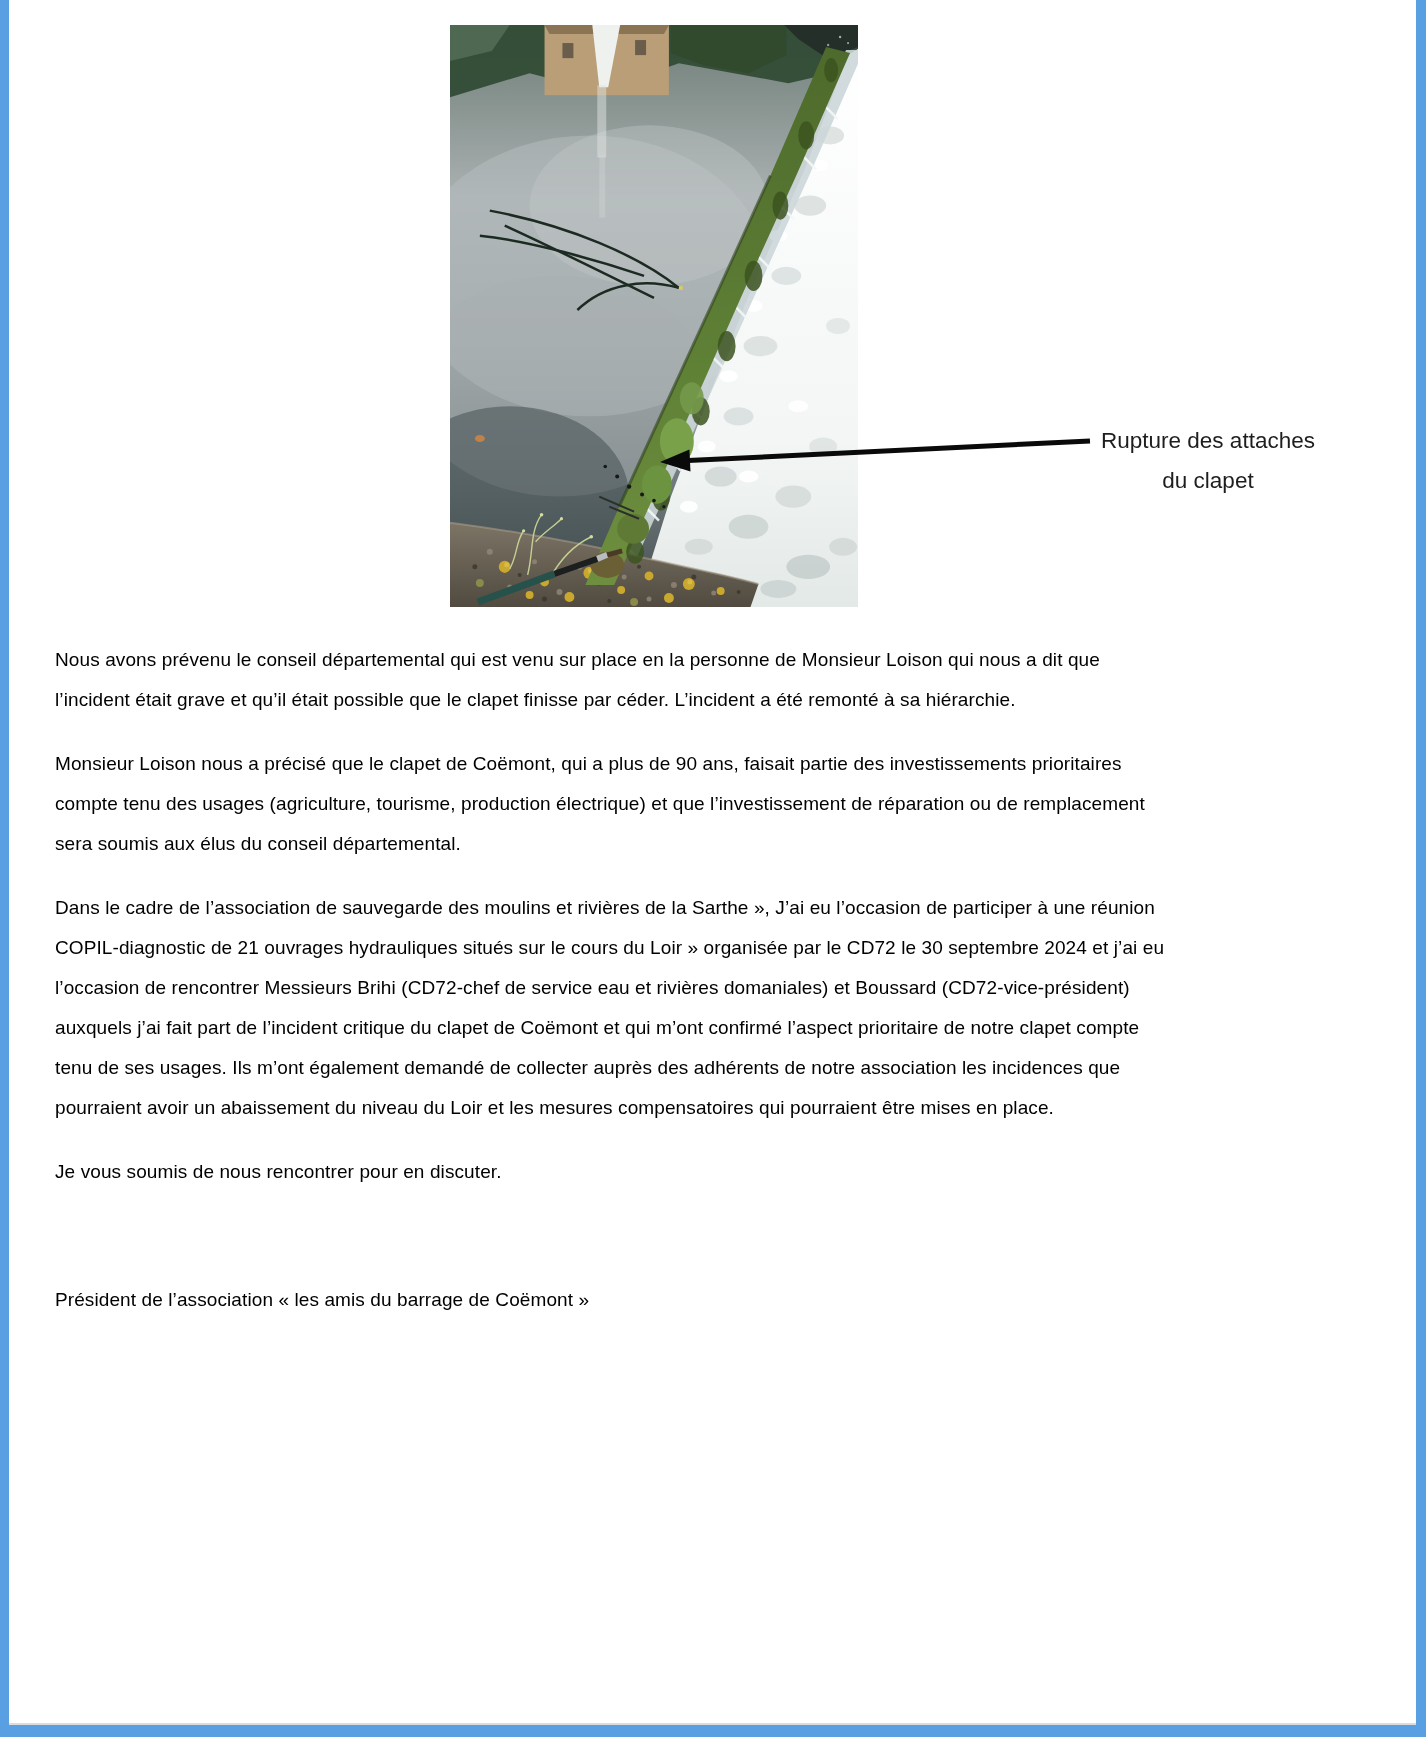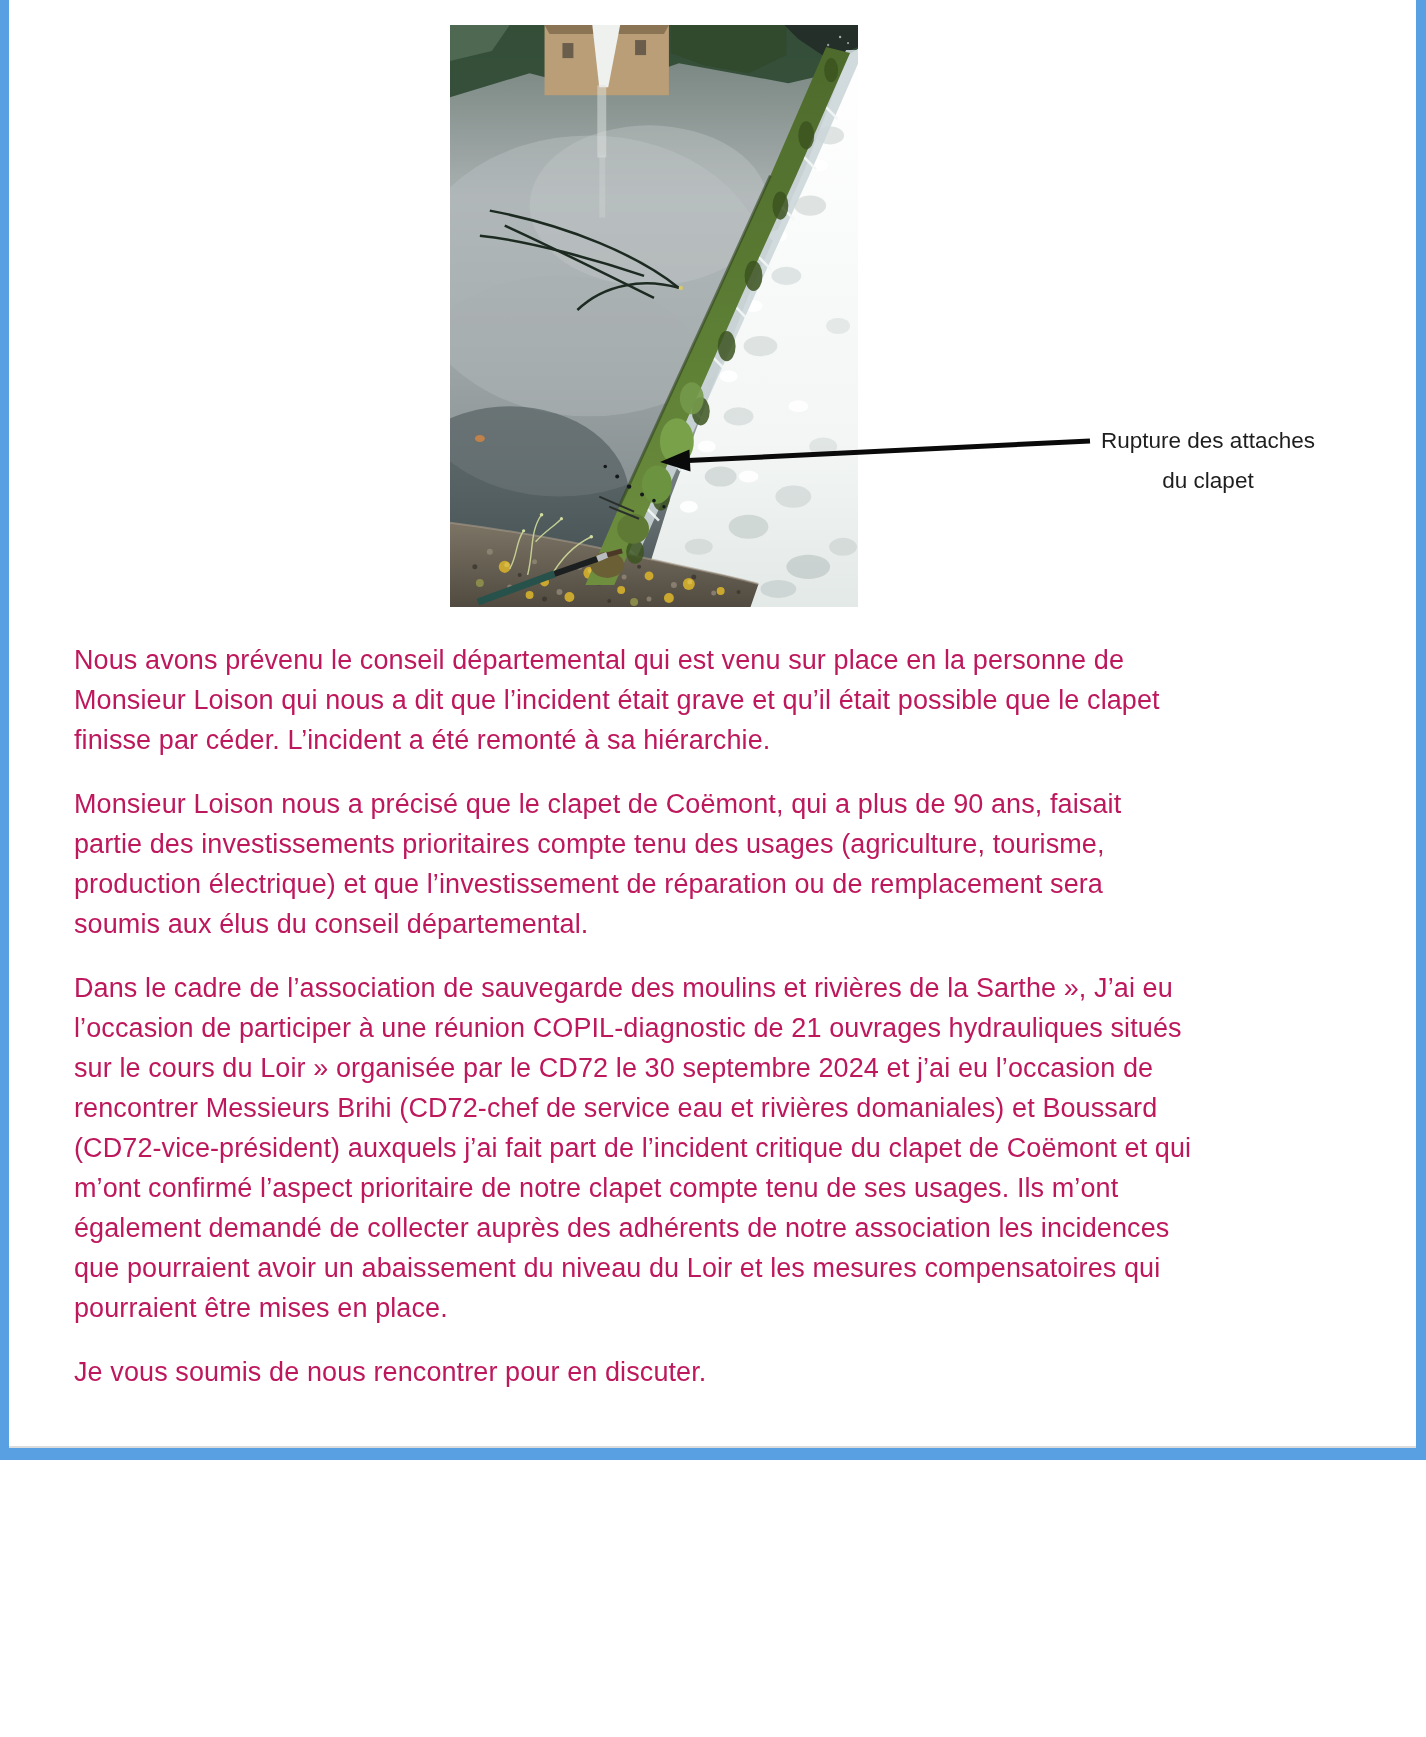--- a/index.html
+++ b/index.html
@@ -4,21 +4,21 @@
 <style>
   html, body {
     margin: 0; padding: 0;
     width: 1426px; height: 1737px;
     overflow: hidden;
     background: #ffffff;
     font-family: "Liberation Sans", "DejaVu Sans", sans-serif;
   }
   .page {
     position: relative;
-    width: 1426px; height: 1460px;
+    width: 1426px; height: 1737px;
     background: #ffffff;
   }
   .border-left  { position:absolute; left:0;  top:0; bottom:0; width:9px;  }
   .border-right { position:absolute; right:0; top:0; bottom:0; width:10px; }
   .border-bottom{ position:absolute; left:0; right:0; bottom:0; height:12px; }
   .page-bottom-edge { position:absolute; left:9px; right:10px; bottom:12px; height:2px; background:#dcdcdc; }
 
   .photo {
     position:absolute; left:450px; top:25px; width:408px; height:582px;
     margin:0; padding:0; overflow:hidden;
@@ -30,23 +30,22 @@
     pointer-events:none;
   }
   .annotation-caption {
     position:absolute; left:1088px; top:421px; width:240px;
     font-size:22.5px; line-height:40px; text-align:center;
     color:#1e1e1e;
   }
 
   .content {
     position:absolute; left:55px; top:640px; width:1120px;
-    font-size:27px; line-height:40px; letter-spacing:0.1px;
-    color:#be185d;
-    margin-left:19px;
+    font-size:19px; line-height:40px; letter-spacing:0.1px;
+    color:#000000;
   }
   .content p { margin:0 0 24px 0; }
   .spacer-paragraph { height:40px; margin-bottom:24px; }
 </style>
 </head>
 <body>
 
 <div class="page">
 
   <div class="border-left" style="background: rgb(89, 160, 227);"></div>
@@ -250,15 +249,16 @@
   </svg>
 
   <div class="annotation-caption">Rupture des attaches du clapet</div>
 
   <div class="content">
     <p>Nous avons prévenu le conseil départemental qui est venu sur place en la personne de Monsieur Loison qui nous a dit que l’incident était grave et qu’il était possible que le clapet finisse par céder. L’incident a été remonté à sa hiérarchie.</p>
     <p>Monsieur Loison nous a précisé que le clapet de Coëmont, qui a plus de 90 ans, faisait partie des investissements prioritaires compte tenu des usages (agriculture, tourisme, production électrique) et que l’investissement de réparation ou de remplacement sera soumis aux élus du conseil départemental.</p>
     <p>Dans le cadre de l’association de sauvegarde des moulins et rivières de la Sarthe », J’ai eu l’occasion de participer à une réunion COPIL-diagnostic de 21 ouvrages hydrauliques situés sur le cours du Loir » organisée par le CD72 le 30 septembre 2024 et j’ai eu l’occasion de rencontrer Messieurs Brihi (CD72-chef de service eau et rivières domaniales) et Boussard (CD72-vice-président) auxquels j’ai fait part de l’incident critique du clapet de Coëmont et qui m’ont confirmé l’aspect prioritaire de notre clapet compte tenu de ses usages. Ils m’ont également demandé de collecter auprès des adhérents de notre association les incidences que pourraient avoir un abaissement du niveau du Loir et les mesures compensatoires qui pourraient être mises en place.</p>
     <p>Je vous soumis de nous rencontrer pour en discuter.</p>
     <div class="spacer-paragraph"></div>
+    <p>Président de l’association « les amis du barrage de Coëmont »</p>
   </div>
 
 </div>
 
 </body></html>

